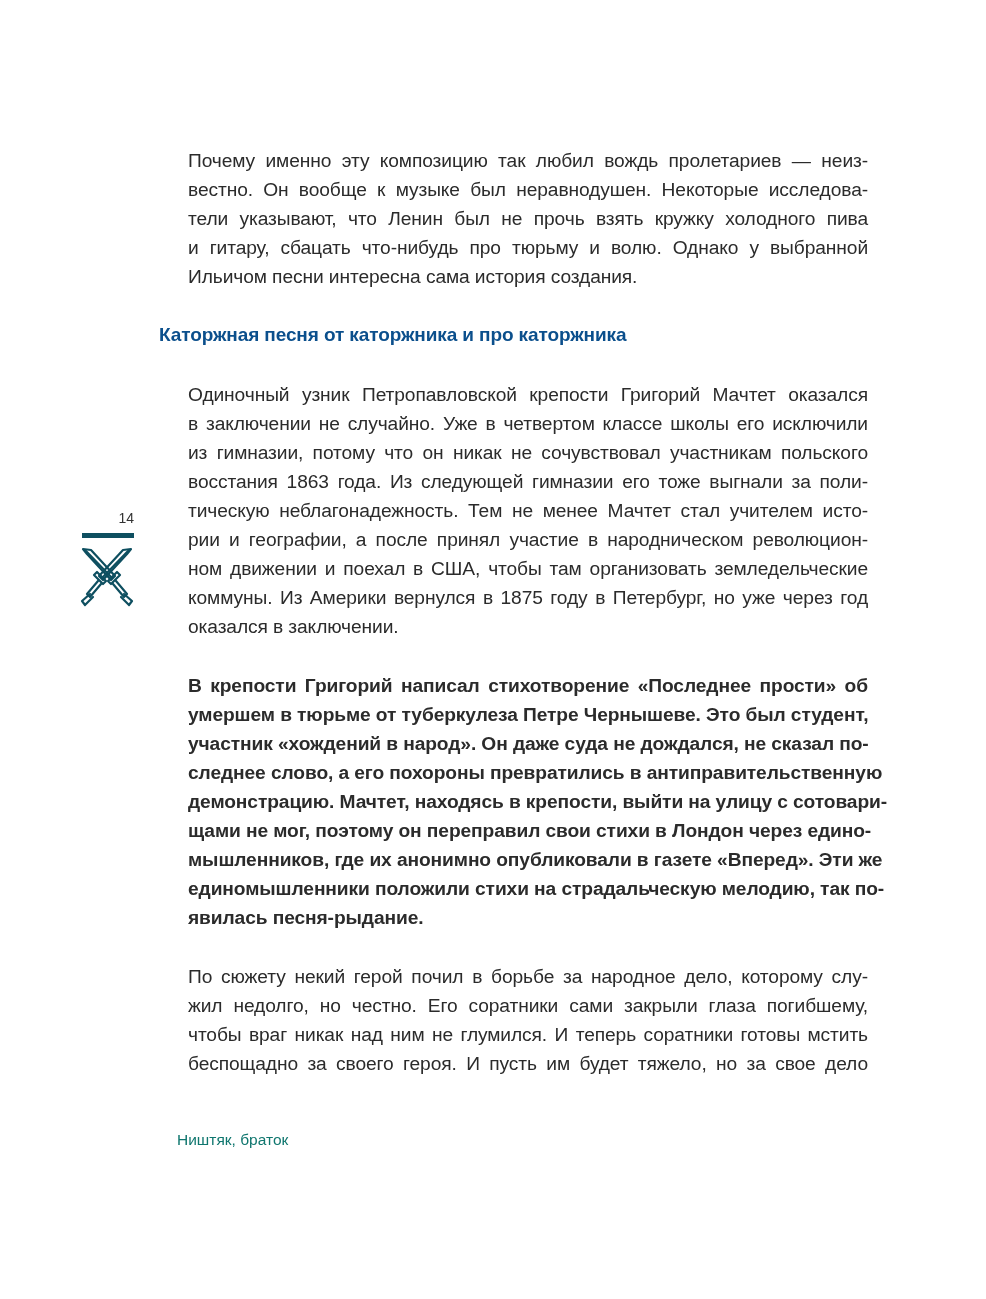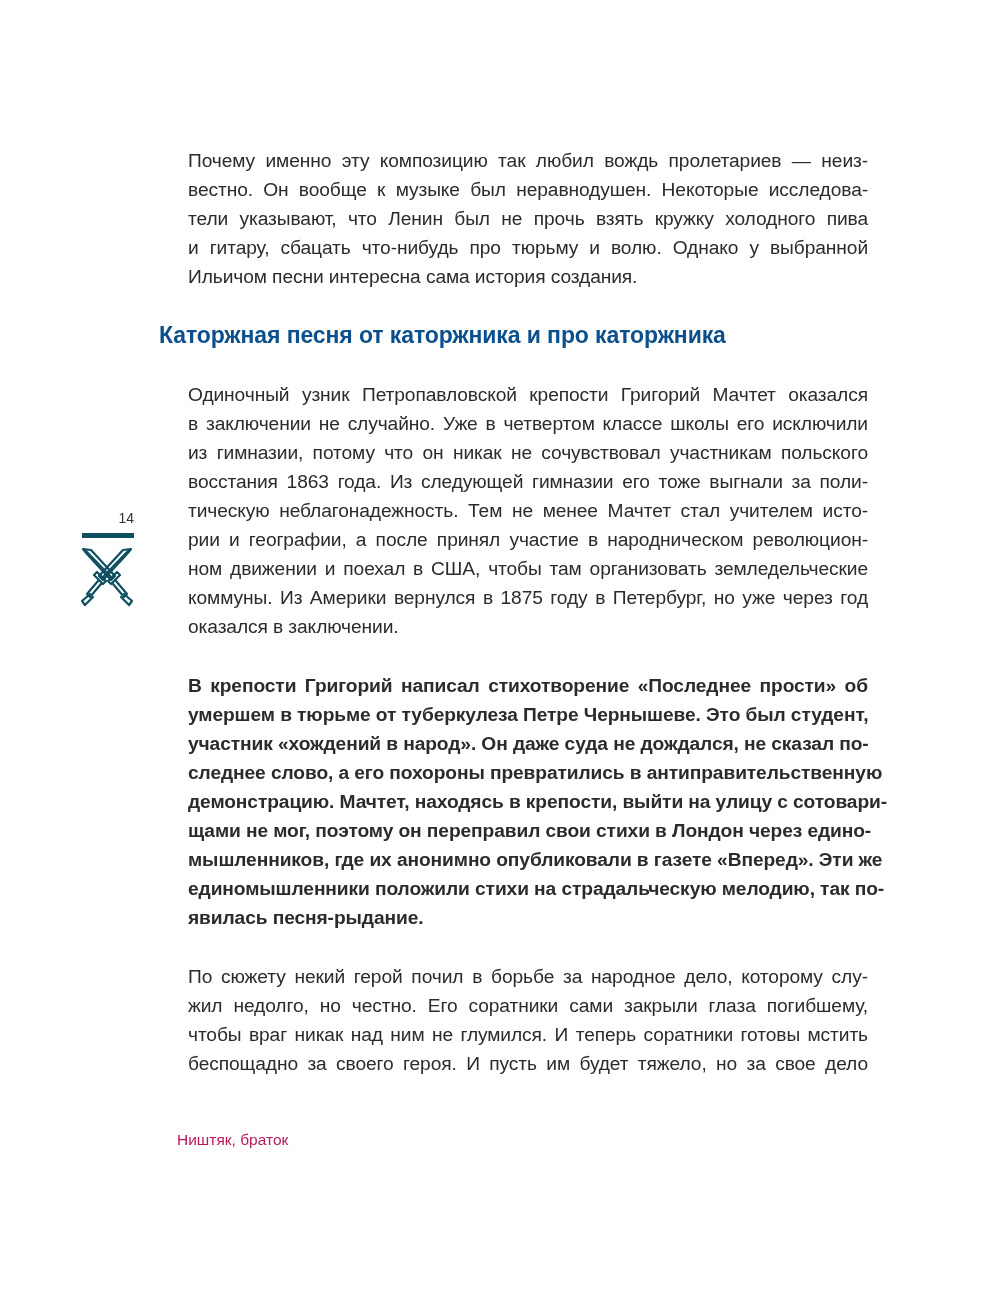--- a/index.html
+++ b/index.html
@@ -2,27 +2,27 @@
 <html><head>
   <meta charset="utf-8">
   <style>
     html, body { margin: 0; padding: 0; background: #ffffff; }
     body { width: 986px; height: 1299px; position: relative; overflow: hidden;
       font-family: "Liberation Sans", "DejaVu Sans", sans-serif; color: #2b2b2b; }
     .block { position: absolute; left: 159px; width: 709px; }
     .line { display: block; height: 29px; line-height: 29px; font-size: 19.2px;
       text-align: justify; text-align-last: justify; white-space: nowrap; overflow: visible; letter-spacing: -0.1px; margin-left: 29px; }
     .line.last { text-align-last: left; }
-    .heading { position: absolute; left: 159px; top: 322px; font-size: 23px; font-weight: bold;
+    .heading { position: absolute; left: 159px; top: 322px; font-size: 19px; font-weight: bold;
       color: #0b4f8c; line-height: 26px; letter-spacing: -0.1px; }
     .page-num { position: absolute; left: 82px; top: 506px; width: 52px; text-align: right;
       font-size: 14px; color: #333; line-height: 24px; }
     .page-bar { position: absolute; left: 82px; top: 533px; width: 52px; height: 5px; background: #0e4f60; }
     .swords { position: absolute; left: 77px; top: 545px; width: 60px; height: 62px; }
-    .footer { position: absolute; left: 177px; top: 1129px; font-size: 15.5px; color: #be185d; line-height: 22px; }
+    .footer { position: absolute; left: 177px; top: 1129px; font-size: 15.5px; color: #0f766e; line-height: 22px; }
   </style>
 </head>
 <body>
 
 <div class="block" style="top:146px;">
   <span class="line">Почему именно эту композицию так любил вождь пролетариев — неиз-</span>
   <span class="line">вестно. Он вообще к музыке был неравнодушен. Некоторые исследова-</span>
   <span class="line">тели указывают, что Ленин был не прочь взять кружку холодного пива</span>
   <span class="line">и гитару, сбацать что-нибудь про тюрьму и волю. Однако у выбранной</span>
   <span class="line last">Ильичом песни интересна сама история создания.</span>

